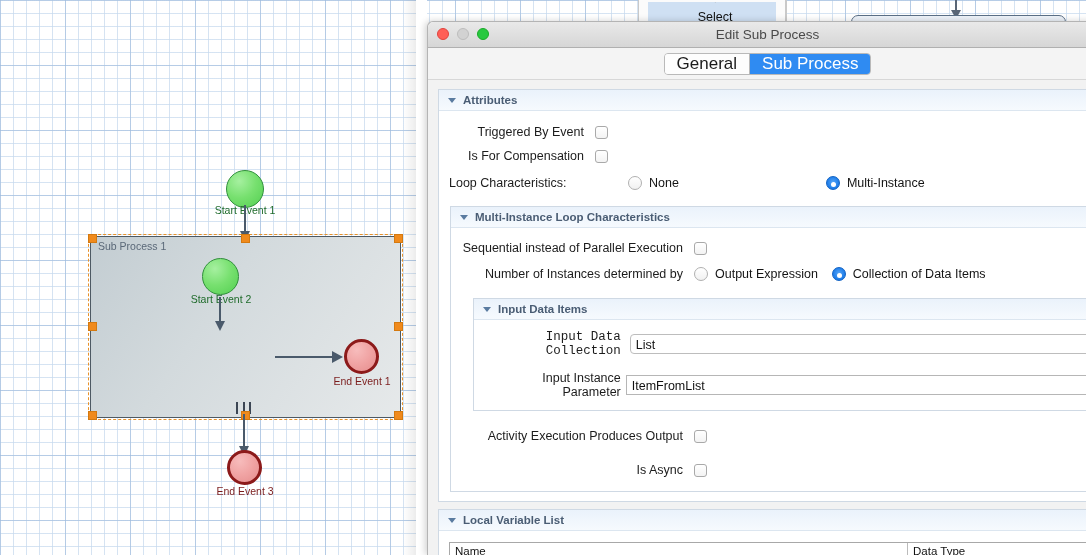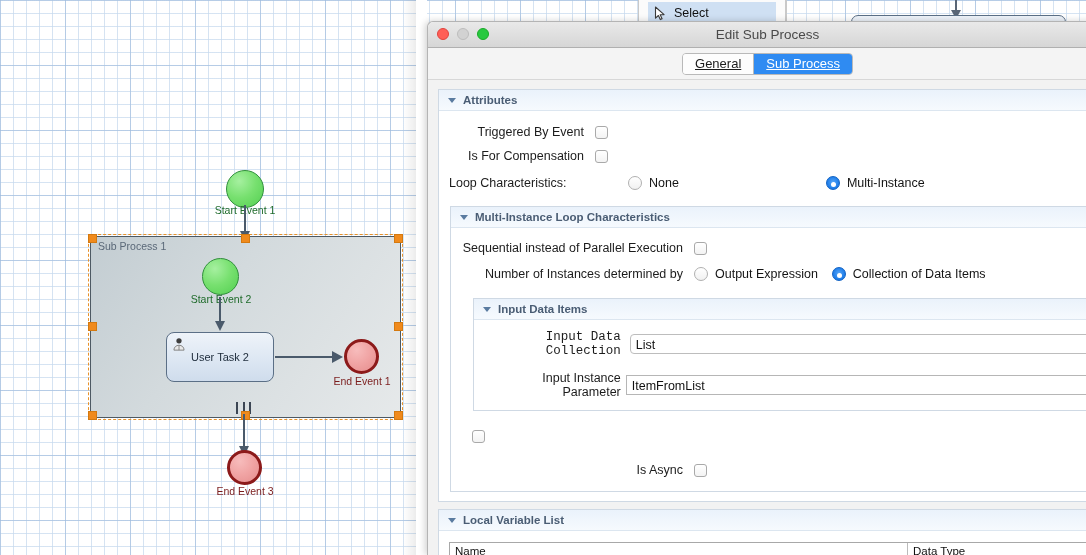--- a/index.html
+++ b/index.html
@@ -37,20 +37,21 @@
 
   
   .palette-strip {
     position: absolute; left: 638px; top: -2px; width: 148px; height: 29px;
     background: #fbfbfb; border: 1px solid #c9c9c9; border-top: none;
   }
   .palette-item {
     position: absolute; left: 648px; top: 2px; width: 128px; height: 22px;
     background: #cfe0f3; display: flex; align-items: center; gap: 7px;
     padding-left: 6px;
+    flex-direction: column;
   }
   .palette-item .lbl { font-size: 12.5px; color: #111; }
   .cursor-ico { width: 13px; height: 15px; display: block; }
 
   .top-divider {
     position: absolute; left: 786px; top: -2px; width: 1px; height: 27px;
     background: #c9c9c9;
   }
 
   
@@ -161,22 +162,22 @@
 
   .tabbar {
     height: 32px; background: #f4f4f4; border-bottom: 1px solid #d7d7d7;
     display: flex; align-items: center; justify-content: center;
   }
   .segment {
     display: flex; border-radius: 4px; overflow: hidden;
     border: 1px solid #b9b9b9;
   }
   .seg-btn {
-    font-size: 13px; padding: 2px 12px 3px; height: 20px; line-height: 16px;
-    background: #fdfdfd; color: #1b1b1b; cursor: default; text-decoration: underline;
+    font-size: 17px; padding: 2px 12px 3px; height: 20px; line-height: 16px;
+    background: #fdfdfd; color: #1b1b1b; cursor: default;
   }
   .seg-btn.active { background: #2f8bf2; color: #ffffff; }
   .seg-btn + .seg-btn { border-left: 1px solid #b9b9b9; }
 
   .dlg-body {
     position: absolute; left: 0; top: 59px; right: 0; bottom: 0;
     overflow: hidden; padding: 8px 0 0 10px;
   }
 
   .panel {
@@ -263,28 +264,20 @@
   <div class="handle" style="left:88px;  top:322px;"></div>
   <div class="handle" style="left:394px; top:322px;"></div>
   <div class="handle" style="left:88px;  top:411px;"></div>
   <div class="handle" style="left:241px; top:411px;"></div>
   <div class="handle" style="left:394px; top:411px;"></div>
 
   <div class="ev ev-start" style="left:202px; top:258px; width:37px; height:37px;"></div>
   <div class="ev-label lbl-green" style="left:162px; top:293px; width:118px;">Start Event 2</div>
   <div class="seqflow arrow-down" style="left:219px; top:297px; height:24px;"></div>
 
-  <div class="usertask">
-    <svg class="user-ico" viewBox="0 0 16 16">
-      <circle cx="8" cy="4.4" r="3" fill="#3f3f3f"></circle>
-      <path d="M2.2 15c0-3.4 2.6-5.6 5.8-5.6s5.8 2.2 5.8 5.6z" fill="#e9e9e9" stroke="#777" stroke-width="1"></path>
-      <path d="M8 9.6 v5.4" stroke="#777" stroke-width="0.9"></path>
-    </svg>
-    <div class="tlabel">User Task 2</div>
-  </div>
 
   <div class="seqflow-h arrow-right" style="left:275px; top:356px; width:58px;"></div>
 
   <div class="ev ev-end" style="left:344px; top:339px; width:35px; height:35px;"></div>
   <div class="ev-label lbl-red" style="left:312px; top:375px; width:100px;">End Event 1</div>
 
   <div class="seqflow arrow-down" style="left:243px; top:414px; height:32px;"></div>
 
   <div class="ev ev-end" style="left:227px; top:450px; width:35px; height:35px;"></div>
   <div class="ev-label lbl-red" style="left:195px; top:485px; width:100px;">End Event 3</div>
@@ -388,20 +381,21 @@
 
                   <div class="row" style="padding-left:10px; margin-top:13px;">
                     <span class="rlabel" style="width:137px;">Input Instance Parameter</span>
                     <span class="field square" style="margin-left:5px; width:482px;">ItemFromList</span>
                   </div>
 
                 </div>
               </div>
 
               <div class="row" style="padding-left:10px; margin-top:13px;">
+                <span class="rlabel" style="width:222px;">Activity Execution Produces Output</span>
                 <span class="chk" style="margin-left:11px;"></span>
               </div>
 
               <div class="row" style="padding-left:10px; margin-top:10px;">
                 <span class="rlabel" style="width:222px;">Is Async</span>
                 <span class="chk" style="margin-left:11px;"></span>
               </div>
 
             </div>
           </div>

